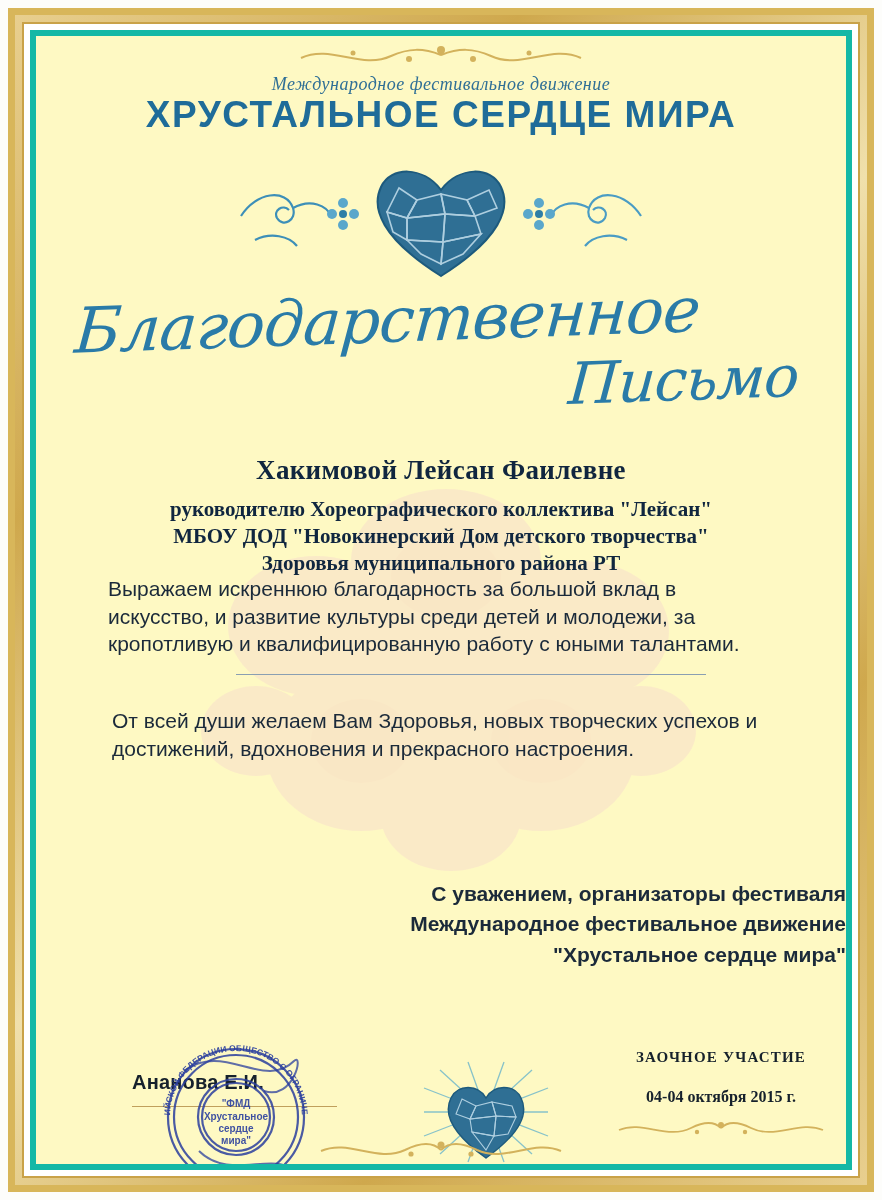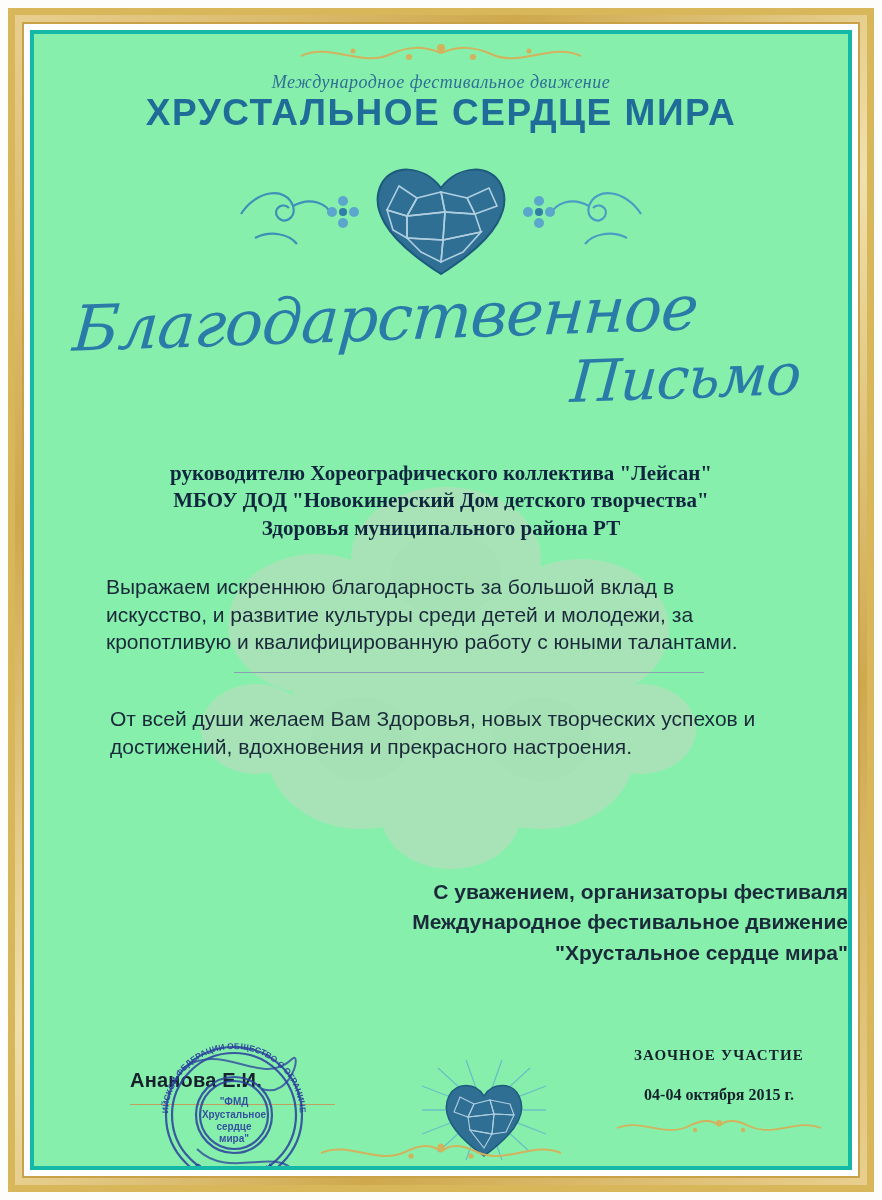--- a/index.html
+++ b/index.html
@@ -32,22 +32,22 @@
   .frame-mid {
     position: absolute;
     left: 22px; top: 22px; right: 22px; bottom: 22px;
     border: 2px solid #c9a248;
     background: #ffffff;
     box-sizing: border-box;
   }
   .frame-inner {
     position: absolute;
     left: 30px; top: 30px; right: 30px; bottom: 30px;
-    border: 4px solid #14b8a6;
-    background: #86efac;
+    border: 6px solid #14b8a6;
+    background: #fef9c3;
     box-sizing: border-box;
     overflow: hidden;
   }
   
   .watermark {
     position: absolute;
     left: 50%;
     top: 430px;
     transform: translateX(-50%);
     width: 560px;
@@ -370,20 +370,21 @@
           <path d="M212 88 L 250 80 L 232 100 L 210 110 Z"></path>
         </g>
       </svg>
 
       <div class="calligraphy">
         <div class="line1">Благодарственное</div>
         <div class="line2">Письмо</div>
       </div>
 
       <div class="recipient">
+        <div class="name">Хакимовой Лейсан Фаилевне</div>
         <div class="role">руководителю Хореографического коллектива "Лейсан"</div>
         <div class="role-l2">МБОУ ДОД "Новокинерский Дом детского творчества"</div>
         <div class="role-l3">Здоровья муниципального района РТ</div>
       </div>
 
       <div class="body-text">
         <p>Выражаем искреннюю благодарность за большой вклад в искусство, и развитие культуры среди детей и молодежи, за кропотливую и квалифицированную работу с юными талантами.</p>
       </div>
 
       <div class="divider"></div>

